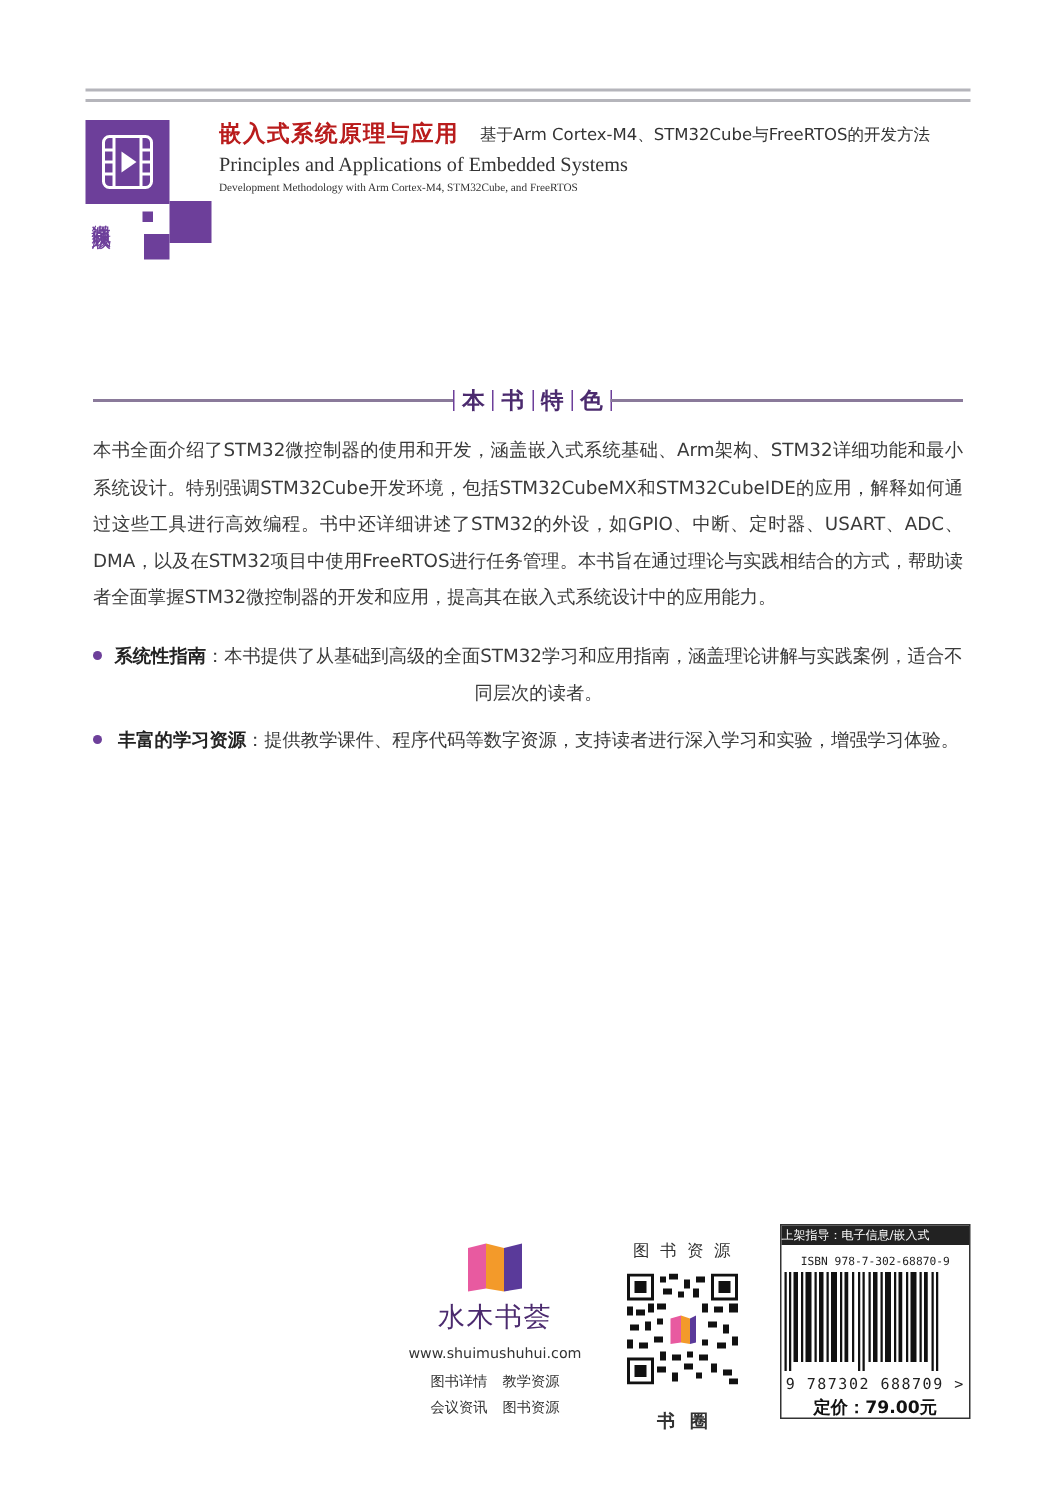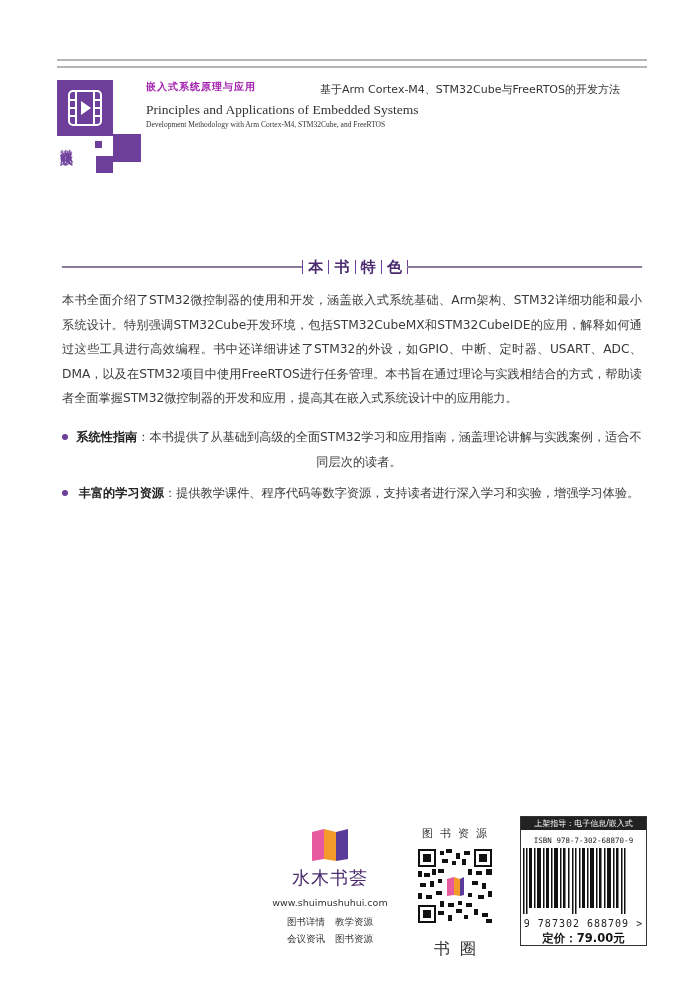--- a/index.html
+++ b/index.html
@@ -18,21 +18,21 @@
   .sq.b { left: 95px; top: 141px; width: 7px; height: 7px; }
   .sq.c { left: 96px; top: 156px; width: 17px; height: 17px; }
   .vertical-label {
     position: absolute; left: 58px; top: 139px; width: 16px;
     font-size: 13px; line-height: 15px; color: #6d3f9a; writing-mode: vertical-rl;
     letter-spacing: 1px; font-weight: normal;
   }
 
   .title-cn {
     position: absolute; left: 146px; top: 80px; font-family: "DejaVu Serif", serif;
-    font-size: 10px; font-weight: bold; color: #a21caf; letter-spacing: 1px; text-align: right;
+    font-size: 15px; font-weight: bold; color: #b91c1c; letter-spacing: 1px; text-align: right;
   }
   .subtitle-cn { position: absolute; left: 320px; top: 82px; font-size: 11px; color: #333; }
   .title-en { position: absolute; left: 146px; top: 102px; font-family: "Liberation Serif", serif; font-size: 13.5px; color: #333; }
   .subtitle-en { position: absolute; left: 146px; top: 120px; font-family: "Liberation Serif", serif; font-size: 7.5px; color: #333; }
 
   .section-header { position: absolute; left: 62px; top: 255px; width: 580px; height: 24px; }
   .section-header .line { position: absolute; top: 11px; height: 2px; background: #8a7a9a; }
   .section-header .line.left { left: 0; width: 240px; }
   .section-header .line.right { left: 345px; width: 235px; }
   .section-title { position: absolute; left: 240px; top: 0; width: 106px; display: flex; justify-content: space-between; align-items: center; height: 24px; }
@@ -52,24 +52,24 @@
   .publisher { position: absolute; left: 250px; top: 828px; width: 160px; text-align: center; }
   .pub-logo { display: block; margin: 0 auto; }
   .pub-name { font-family: "DejaVu Serif", serif; font-size: 18px; color: #4b2a6e; margin-top: 4px; letter-spacing: 1px; }
   .pub-url { font-size: 9.5px; color: #333; margin-top: 7px; }
   .pub-links { font-size: 9.5px; color: #333; margin-top: 5px; line-height: 17px; }
   .pub-links span { margin: 0 5px; text-align: center; }
 
   .qr-area { position: absolute; left: 410px; top: 826px; width: 90px; text-align: center; }
   .qr-title { font-size: 11px; letter-spacing: 7px; color: #333; padding-left: 6px; }
   .qr { margin: 8px auto 0; width: 74px; height: 74px; position: relative; }
-  .qr-caption { font-size: 16px; letter-spacing: 10px; color: #333; margin-top: 12px; padding-left: 10px; }
+  .qr-caption { font-size: 12px; letter-spacing: 10px; color: #333; margin-top: 12px; padding-left: 10px; font-weight: bold; }
 
   .barcode-box { position: absolute; left: 520px; top: 816px; width: 125px; height: 128px; border: 1px solid #333; background: #fff; }
-  .barcode-head { background: #222; color: #fff; font-size: 8px; text-align: center; height: 13px; line-height: 13px; }
+  .barcode-head { background: #222; color: #fff; font-size: 8px; text-align: left; height: 13px; line-height: 13px; }
   .isbn { font-family: "DejaVu Sans Mono", monospace; font-size: 7.5px; text-align: center; margin-top: 6px; color: #222; }
   .bars { margin: 3px auto 0; width: 106px; height: 66px; }
   .ean { font-family: "DejaVu Sans Mono", monospace; font-size: 10px; text-align: center; color: #222; letter-spacing: 1px; }
   .price { font-size: 11.5px; text-align: center; color: #111; font-weight: bold; margin-top: 2px; }
 </style>
 </head>
 <body>
 
 <div class="top-rule r1"></div>
 <div class="top-rule r2"></div>

